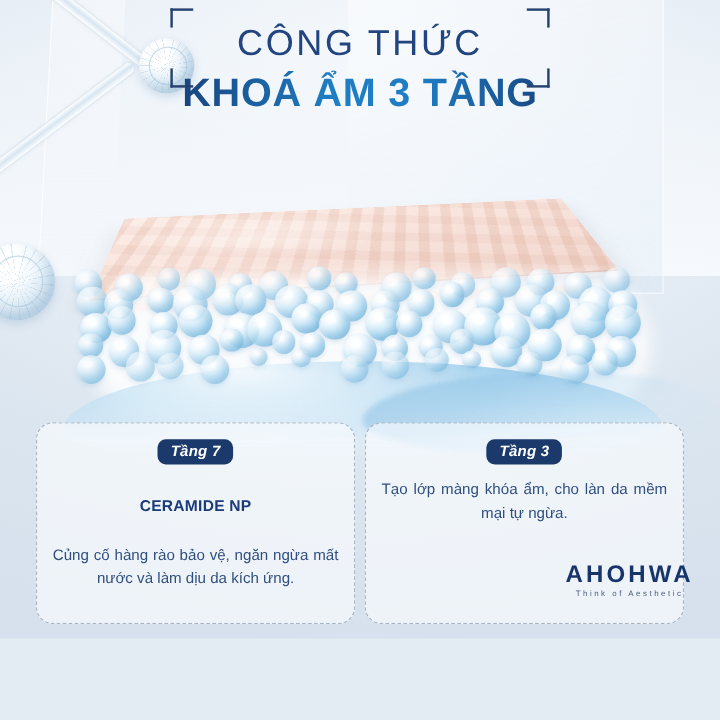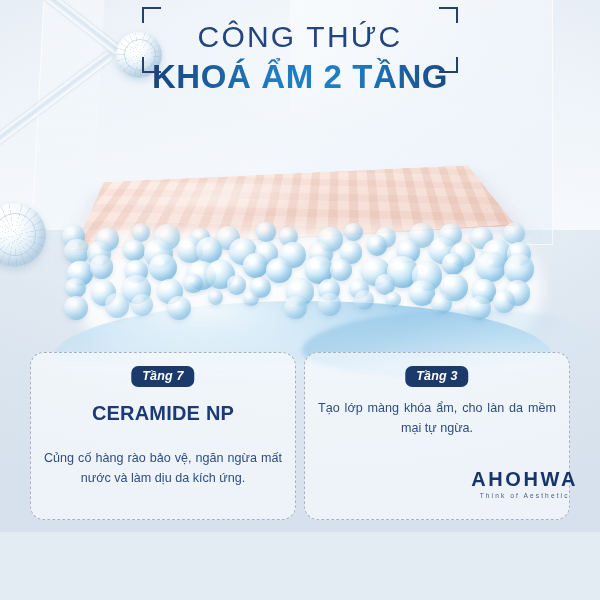--- a/index.html
+++ b/index.html
@@ -148,22 +148,22 @@
     background:rgba(252,253,255,.62);
     padding:22px 11px 12px;box-sizing:border-box;
   }
   .badge{
     position:absolute;left:50%;top:13px;transform:translateX(-50%);
     background:#1b3a6b;color:#fff;border-radius:7px;
     font-size:12.5px;font-weight:700;font-style:italic;
     padding:3px 11px 4px;letter-spacing:.2px;white-space:nowrap;
   }
   .card-title{
-    margin-top:26px;text-align:center;color:#1b3a7a;
-    font-size:20px;font-weight:700;letter-spacing:.2px;line-height:1.2;
+    margin-top:39px;text-align:center;color:#1b3a7a;
+    font-size:13px;font-weight:700;letter-spacing:.2px;line-height:1.2;
   }
   .card-body{
     margin-top:24px;color:#2f4e7e;font-size:12.6px;line-height:1.55;
     text-align:justify;text-align-last:center;padding:0 2px;
   }
 
   
   .logo{position:absolute;right:22px;bottom:32px;text-align:center;}
   .logo-mark{
     color:#17356b;font-size:20px;font-weight:700;letter-spacing:2.6px;line-height:1;
@@ -197,21 +197,21 @@
       <span class="liquid-base"></span>
       <span class="liquid-swoosh"></span>
       <span id="beads"><span class="bead" style="width: 22.7764px; height: 22.7764px; left: 9.99265px; top: 2.29604px; opacity: 0.798141;"></span><span class="bead" style="width: 23.3775px; height: 23.3775px; left: 43.6254px; top: 4.58925px; opacity: 0.787807;"></span><span class="bead" style="width: 18.5965px; height: 18.5965px; left: 79.6404px; top: -0.0325632px; opacity: 0.683843;"></span><span class="bead" style="width: 25.9421px; height: 25.9421px; left: 101.59px; top: 1.18845px; opacity: 0.660357;"></span><span class="bead" style="width: 18.5759px; height: 18.5759px; left: 139.07px; top: 4.96809px; opacity: 0.772579;"></span><span class="bead" style="width: 23.9298px; height: 23.9298px; left: 164.304px; top: 2.82683px; opacity: 0.727418;"></span><span class="bead" style="width: 19.6312px; height: 19.6312px; left: 203.923px; top: -1.01761px; opacity: 0.771593;"></span><span class="bead" style="width: 19.1708px; height: 19.1708px; left: 226.605px; top: 3.51542px; opacity: 0.762385;"></span><span class="bead" style="width: 24.9057px; height: 24.9057px; left: 265.843px; top: 4.35096px; opacity: 0.762921;"></span><span class="bead" style="width: 18.2896px; height: 18.2896px; left: 292.39px; top: -0.448083px; opacity: 0.750875;"></span><span class="bead" style="width: 21.0646px; height: 21.0646px; left: 323.327px; top: 4.0313px; opacity: 0.701056;"></span><span class="bead" style="width: 24.9956px; height: 24.9956px; left: 357.248px; top: -0.0960559px; opacity: 0.722529;"></span><span class="bead" style="width: 22.5925px; height: 22.5925px; left: 387.151px; top: 0.588355px; opacity: 0.776998;"></span><span class="bead" style="width: 22.8063px; height: 22.8063px; left: 417.866px; top: 3.52213px; opacity: 0.740509;"></span><span class="bead" style="width: 21.1957px; height: 21.1957px; left: 451.404px; top: 0.161509px; opacity: 0.66842;"></span><span class="bead" style="width: 25.8763px; height: 25.8763px; left: 12.3008px; top: 15.5923px; opacity: 0.803252;"></span><span class="bead" style="width: 24.5383px; height: 24.5383px; left: 34.6028px; top: 18.4407px; opacity: 0.78791;"></span><span class="bead" style="width: 21.3583px; height: 21.3583px; left: 71.4962px; top: 16.9348px; opacity: 0.856669;"></span><span class="bead" style="width: 29.1492px; height: 29.1492px; left: 91.9255px; top: 15.8239px; opacity: 0.819566;"></span><span class="bead" style="width: 26.2633px; height: 26.2633px; left: 124.751px; top: 13.5847px; opacity: 0.786203;"></span><span class="bead" style="width: 26.1264px; height: 26.1264px; left: 144.24px; top: 14.0484px; opacity: 0.883062;"></span><span class="bead" style="width: 27.5568px; height: 27.5568px; left: 177.067px; top: 14.8044px; opacity: 0.838737;"></span><span class="bead" style="width: 22.6376px; height: 22.6376px; left: 203.038px; top: 19.0914px; opacity: 0.801222;"></span><span class="bead" style="width: 25.9093px; height: 25.9093px; left: 227.883px; top: 19.381px; opacity: 0.868186;"></span><span class="bead" style="width: 24.5055px; height: 24.5055px; left: 256.914px; top: 18.9473px; opacity: 0.80212;"></span><span class="bead" style="width: 22.3256px; height: 22.3256px; left: 287.932px; top: 18.4729px; opacity: 0.814685;"></span><span class="bead" style="width: 20.2101px; height: 20.2101px; left: 315.171px; top: 12.4751px; opacity: 0.918431;"></span><span class="bead" style="width: 22.8657px; height: 22.8657px; left: 344.677px; top: 16.8362px; opacity: 0.90323;"></span><span class="bead" style="width: 27.1225px; height: 27.1225px; left: 377.105px; top: 13.8105px; opacity: 0.791951;"></span><span class="bead" style="width: 24.9562px; height: 24.9562px; left: 397.791px; top: 18.576px; opacity: 0.83829;"></span><span class="bead" style="width: 29.2623px; height: 29.2623px; left: 430.051px; top: 16.0361px; opacity: 0.905944;"></span><span class="bead" style="width: 23.9397px; height: 23.9397px; left: 455.365px; top: 19.4978px; opacity: 0.830957;"></span><span class="bead" style="width: 25.1817px; height: 25.1817px; left: 15.4172px; top: 37.9862px; opacity: 0.977355;"></span><span class="bead" style="width: 23.4201px; height: 23.4201px; left: 37.8172px; top: 32.4067px; opacity: 0.82888;"></span><span class="bead" style="width: 22.9258px; height: 22.9258px; left: 73.012px; top: 37.1545px; opacity: 0.862393;"></span><span class="bead" style="width: 27.5874px; height: 27.5874px; left: 97.1212px; top: 30.8562px; opacity: 0.928224;"></span><span class="bead" style="width: 28.5995px; height: 28.5995px; left: 135.342px; top: 38.1183px; opacity: 0.864122;"></span><span class="bead" style="width: 29.0294px; height: 29.0294px; left: 153.542px; top: 37.2335px; opacity: 0.880201;"></span><span class="bead" style="width: 24.8933px; height: 24.8933px; left: 190.957px; top: 30.1081px; opacity: 0.972047;"></span><span class="bead" style="width: 25.3781px; height: 25.3781px; left: 214.485px; top: 35.1191px; opacity: 0.905171;"></span><span class="bead" style="width: 27.6266px; height: 27.6266px; left: 253.047px; top: 33.4951px; opacity: 0.996866;"></span><span class="bead" style="width: 22.2325px; height: 22.2325px; left: 277.559px; top: 35.5026px; opacity: 0.849294;"></span><span class="bead" style="width: 28.2082px; height: 28.2082px; left: 309.486px; top: 34.8557px; opacity: 0.829244;"></span><span class="bead" style="width: 31.4297px; height: 31.4297px; left: 334.785px; top: 33.3359px; opacity: 0.968613;"></span><span class="bead" style="width: 29.8652px; height: 29.8652px; left: 359.704px; top: 37.9929px; opacity: 0.878472;"></span><span class="bead" style="width: 22.4898px; height: 22.4898px; left: 389.94px; top: 29.6388px; opacity: 0.95727;"></span><span class="bead" style="width: 29.9785px; height: 29.9785px; left: 424.345px; top: 29.1275px; opacity: 0.893216;"></span><span class="bead" style="width: 30.5284px; height: 30.5284px; left: 451.842px; top: 30.8318px; opacity: 0.859645;"></span><span class="bead" style="width: 20.7386px; height: 20.7386px; left: 13.1829px; top: 54.7351px; opacity: 0.832257;"></span><span class="bead" style="width: 25.5164px; height: 25.5164px; left: 38.8155px; top: 57.1891px; opacity: 0.797694;"></span><span class="bead" style="width: 28.7054px; height: 28.7054px; left: 70.3453px; top: 51.8257px; opacity: 0.794345;"></span><span class="bead" style="width: 25.8285px; height: 25.8285px; left: 105.248px; top: 55.6077px; opacity: 0.784412;"></span><span class="bead" style="width: 19.7869px; height: 19.7869px; left: 131.339px; top: 50.5825px; opacity: 0.863286;"></span><span class="bead" style="width: 19.791px; height: 19.791px; left: 174.506px; top: 52.32px; opacity: 0.805123;"></span><span class="bead" style="width: 21.2406px; height: 21.2406px; left: 197.881px; top: 53.7045px; opacity: 0.866772;"></span><span class="bead" style="width: 28.6104px; height: 28.6104px; left: 233.853px; top: 54.8729px; opacity: 0.805982;"></span><span class="bead" style="width: 21.916px; height: 21.916px; left: 266.187px; top: 56.2582px; opacity: 0.864137;"></span><span class="bead" style="width: 20.0353px; height: 20.0353px; left: 296.711px; top: 56.1932px; opacity: 0.78915;"></span><span class="bead" style="width: 20.2852px; height: 20.2852px; left: 323.158px; top: 51.4839px; opacity: 0.823526;"></span><span class="bead" style="width: 25.3178px; height: 25.3178px; left: 357.349px; top: 57.1987px; opacity: 0.87146;"></span><span class="bead" style="width: 27.4586px; height: 27.4586px; left: 388.091px; top: 50.6783px; opacity: 0.889159;"></span><span class="bead" style="width: 24.1223px; height: 24.1223px; left: 419.684px; top: 56.4772px; opacity: 0.947737;"></span><span class="bead" style="width: 25.1547px; height: 25.1547px; left: 452.934px; top: 57.4188px; opacity: 0.834955;"></span><span class="bead" style="width: 24.0059px; height: 24.0059px; left: 11.9899px; top: 73.0164px; opacity: 0.7742;"></span><span class="bead" style="width: 24.1758px; height: 24.1758px; left: 52.5456px; top: 70.3846px; opacity: 0.644855;"></span><span class="bead" style="width: 21.9645px; height: 21.9645px; left: 79.3038px; top: 70.8355px; opacity: 0.644513;"></span><span class="bead" style="width: 24.3667px; height: 24.3667px; left: 114.608px; top: 72.7946px; opacity: 0.757845;"></span><span class="bead" style="width: 15.6216px; height: 15.6216px; left: 155.875px; top: 66.8406px; opacity: 0.712095;"></span><span class="bead" style="width: 15.6885px; height: 15.6885px; left: 190.874px; top: 67.6852px; opacity: 0.699023;"></span><span class="bead" style="width: 22.7146px; height: 22.7146px; left: 232.267px; top: 73.4032px; opacity: 0.690512;"></span><span class="bead" style="width: 23.0785px; height: 23.0785px; left: 265.582px; top: 70.0948px; opacity: 0.657525;"></span><span class="bead" style="width: 20.7098px; height: 20.7098px; left: 301.552px; top: 66.758px; opacity: 0.677521;"></span><span class="bead" style="width: 15.2959px; height: 15.2959px; left: 333.412px; top: 68.5347px; opacity: 0.682441;"></span><span class="bead" style="width: 20.2996px; height: 20.2996px; left: 379.362px; top: 70.2447px; opacity: 0.721032;"></span><span class="bead" style="width: 23.9214px; height: 23.9214px; left: 414.875px; top: 73.4591px; opacity: 0.718227;"></span><span class="bead" style="width: 22.3253px; height: 22.3253px; left: 440.899px; top: 67.2136px; opacity: 0.705993;"></span></span>
     </div>
   </div>
 
   <div class="haze-bottom"></div>
 
   <div class="title-wrap">
     <div class="title-line1">CÔNG THỨC</div>
-    <div class="title-line2">KHOÁ ẨM 2 TẦNG</div>
+    <div class="title-line2">KHOÁ ẨM 3 TẦNG</div>
   </div>
   <div class="bracket tl">
     <i class="h h1"></i>
       <i class="v v1"></i>
       <i class="h h2"></i>
       <i class="v v2"></i>
   </div>
   <div class="bracket tr">
     <i class="h h1"></i>
       <i class="v v1"></i>

